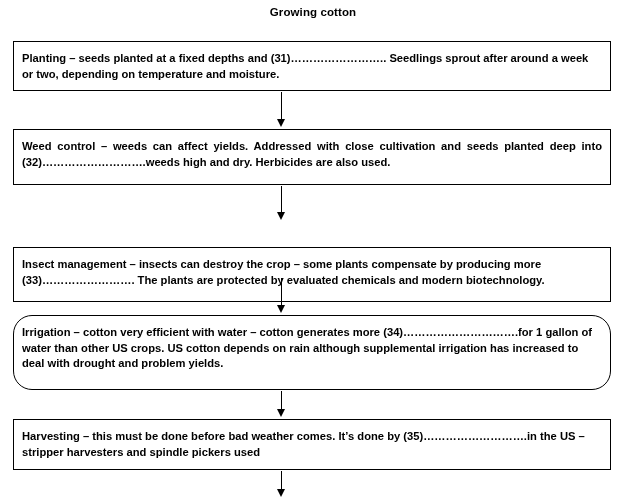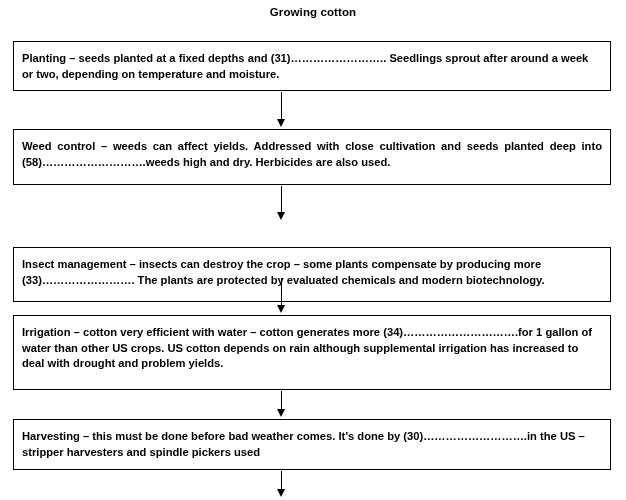--- a/index.html
+++ b/index.html
@@ -83,21 +83,21 @@
     height: 0;
     border-left: 4.5px solid transparent;
     border-right: 4.5px solid transparent;
     border-top: 8px solid #000000;
   }
 
   
   #box-1 { top: 41px;  height: 50px; }
   #box-2 { top: 129px; height: 56px; }
   #box-3 { top: 222px; height: 55px; margin-top: 25px; }
-  #box-4 { top: 315px; height: 75px; }
+  #box-4 { top: 315px; height: 75px; border-radius: 19px; }
   #box-5 { top: 419px; height: 51px; }
 
   #arrow-1 { top: 92px;  height: 36px; }
   #arrow-2 { top: 186px; height: 35px; }
   #arrow-3 { top: 278px; height: 36px; }
   #arrow-4 { top: 391px; height: 27px; }
   #arrow-5 { top: 471px; height: 27px; }
 
   #arrow-1 .shaft { height: 28px; }
   #arrow-1 .head  { top: 27px; }
@@ -120,21 +120,21 @@
   <div class="flow-box" id="box-1">
     <div class="flow-box-text">Planting – seeds planted at a fixed depths and (31)…………………….. Seedlings sprout after around a week or two, depending on temperature and moisture.</div>
   </div>
 
   <div class="arrow" id="arrow-1">
     <div class="shaft"></div>
     <div class="head"></div>
   </div>
 
   <div class="flow-box" id="box-2">
-    <div class="flow-box-text justify">Weed control – weeds can affect yields. Addressed with close cultivation and seeds planted deep into (58)……………………….weeds high and dry. Herbicides are also used.</div>
+    <div class="flow-box-text justify">Weed control – weeds can affect yields. Addressed with close cultivation and seeds planted deep into (32)……………………….weeds high and dry. Herbicides are also used.</div>
   </div>
 
   <div class="arrow" id="arrow-2">
     <div class="shaft"></div>
     <div class="head"></div>
   </div>
 
   <div class="flow-box" id="box-3">
     <div class="flow-box-text">Insect management – insects can destroy the crop – some plants compensate by producing more (33)……………………. The plants are protected by evaluated chemicals and modern biotechnology.</div>
   </div>
@@ -147,21 +147,21 @@
   <div class="flow-box" id="box-4">
     <div class="flow-box-text">Irrigation – cotton very efficient with water – cotton generates more (34)………………………….for 1 gallon of water than other US crops. US cotton depends on rain although supplemental irrigation has increased to deal with drought and problem yields.</div>
   </div>
 
   <div class="arrow" id="arrow-4">
     <div class="shaft"></div>
     <div class="head"></div>
   </div>
 
   <div class="flow-box" id="box-5">
-    <div class="flow-box-text">Harvesting – this must be done before bad weather comes. It’s done by (30)……………………….in the US – stripper harvesters and spindle pickers used</div>
+    <div class="flow-box-text">Harvesting – this must be done before bad weather comes. It’s done by (35)……………………….in the US – stripper harvesters and spindle pickers used</div>
   </div>
 
   <div class="arrow" id="arrow-5">
     <div class="shaft"></div>
     <div class="head"></div>
   </div>
 
 </div>
 
 </body></html>

